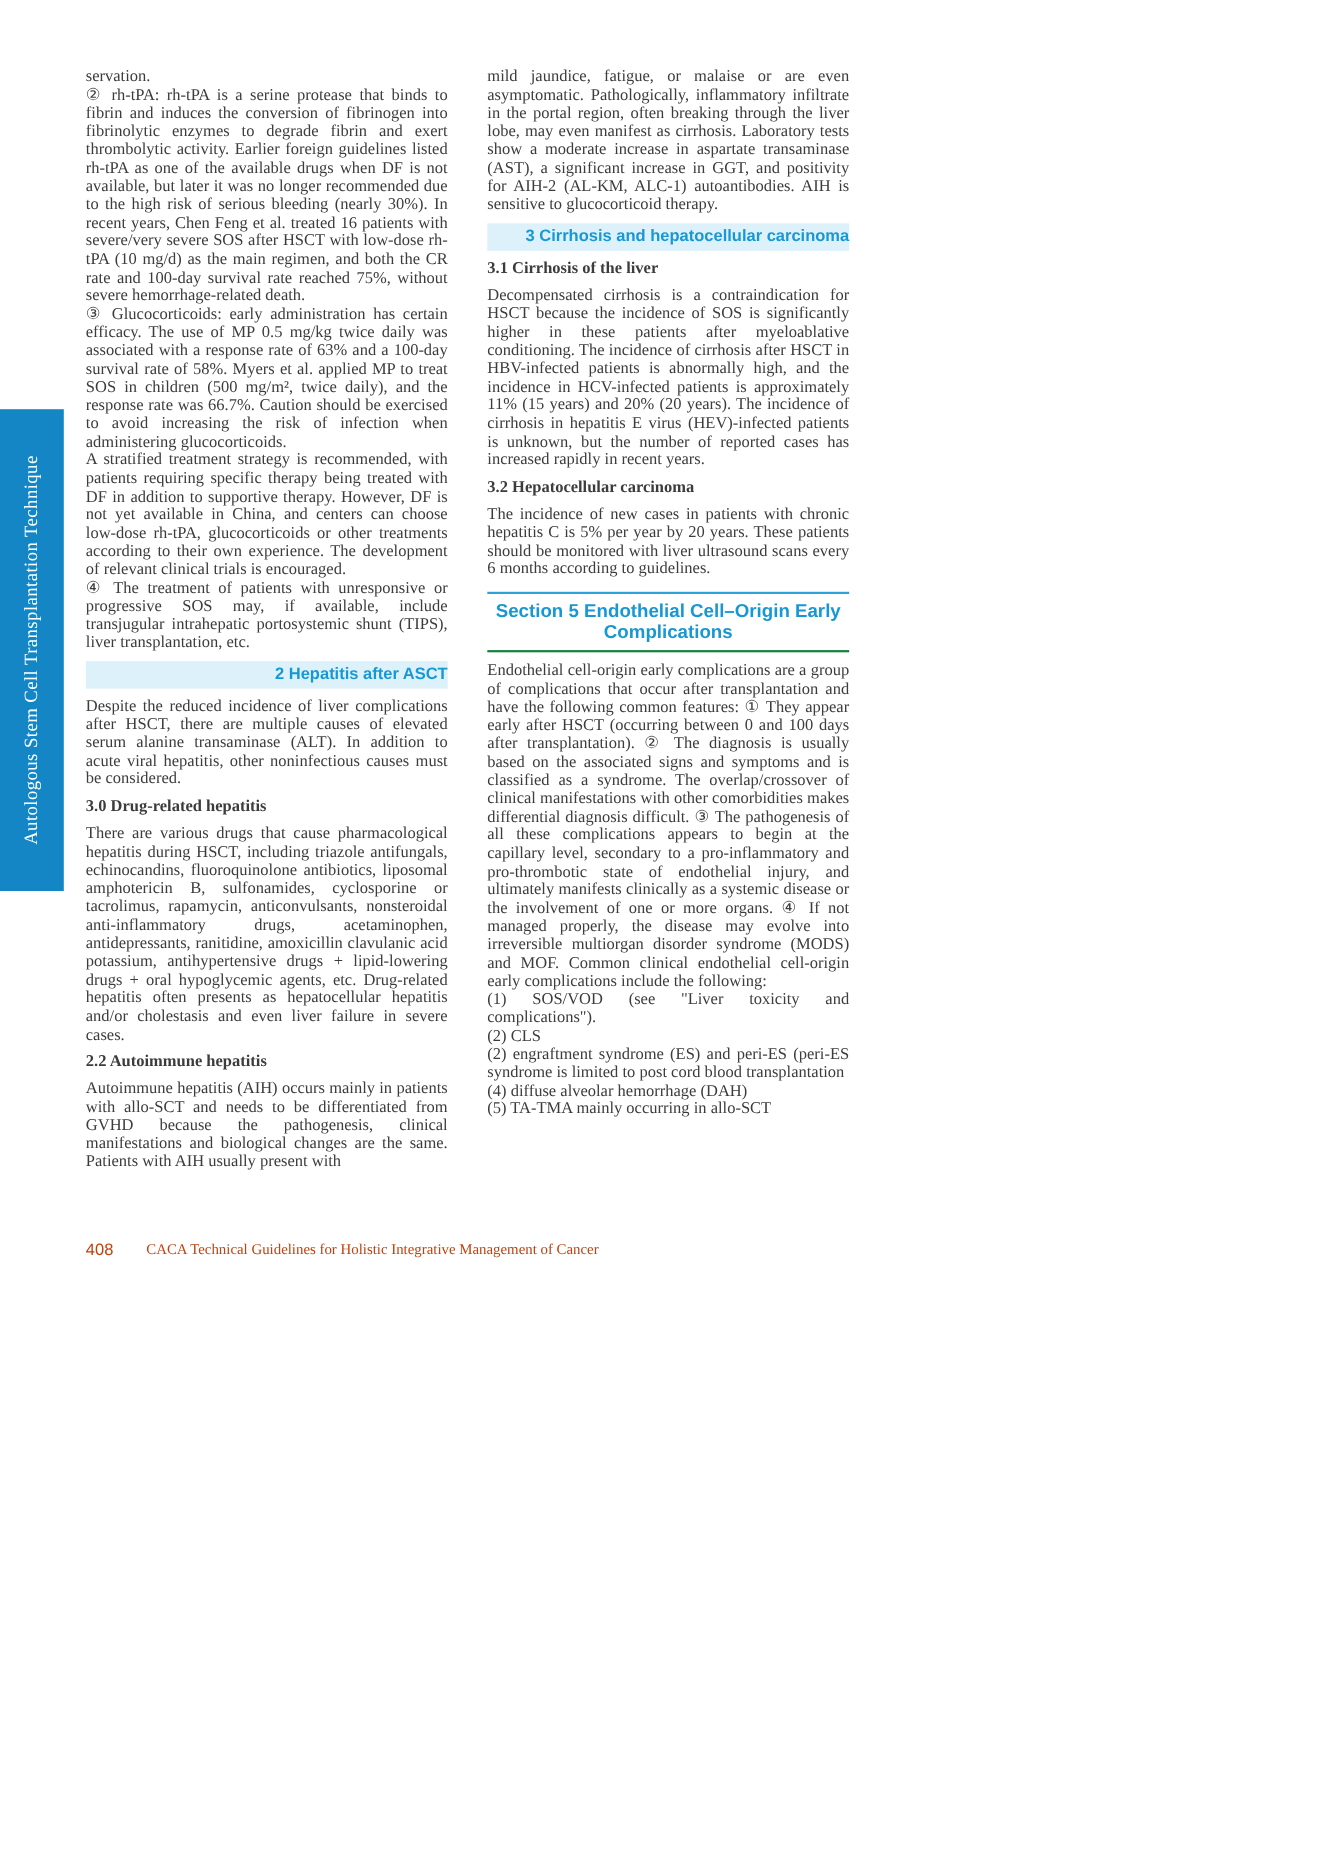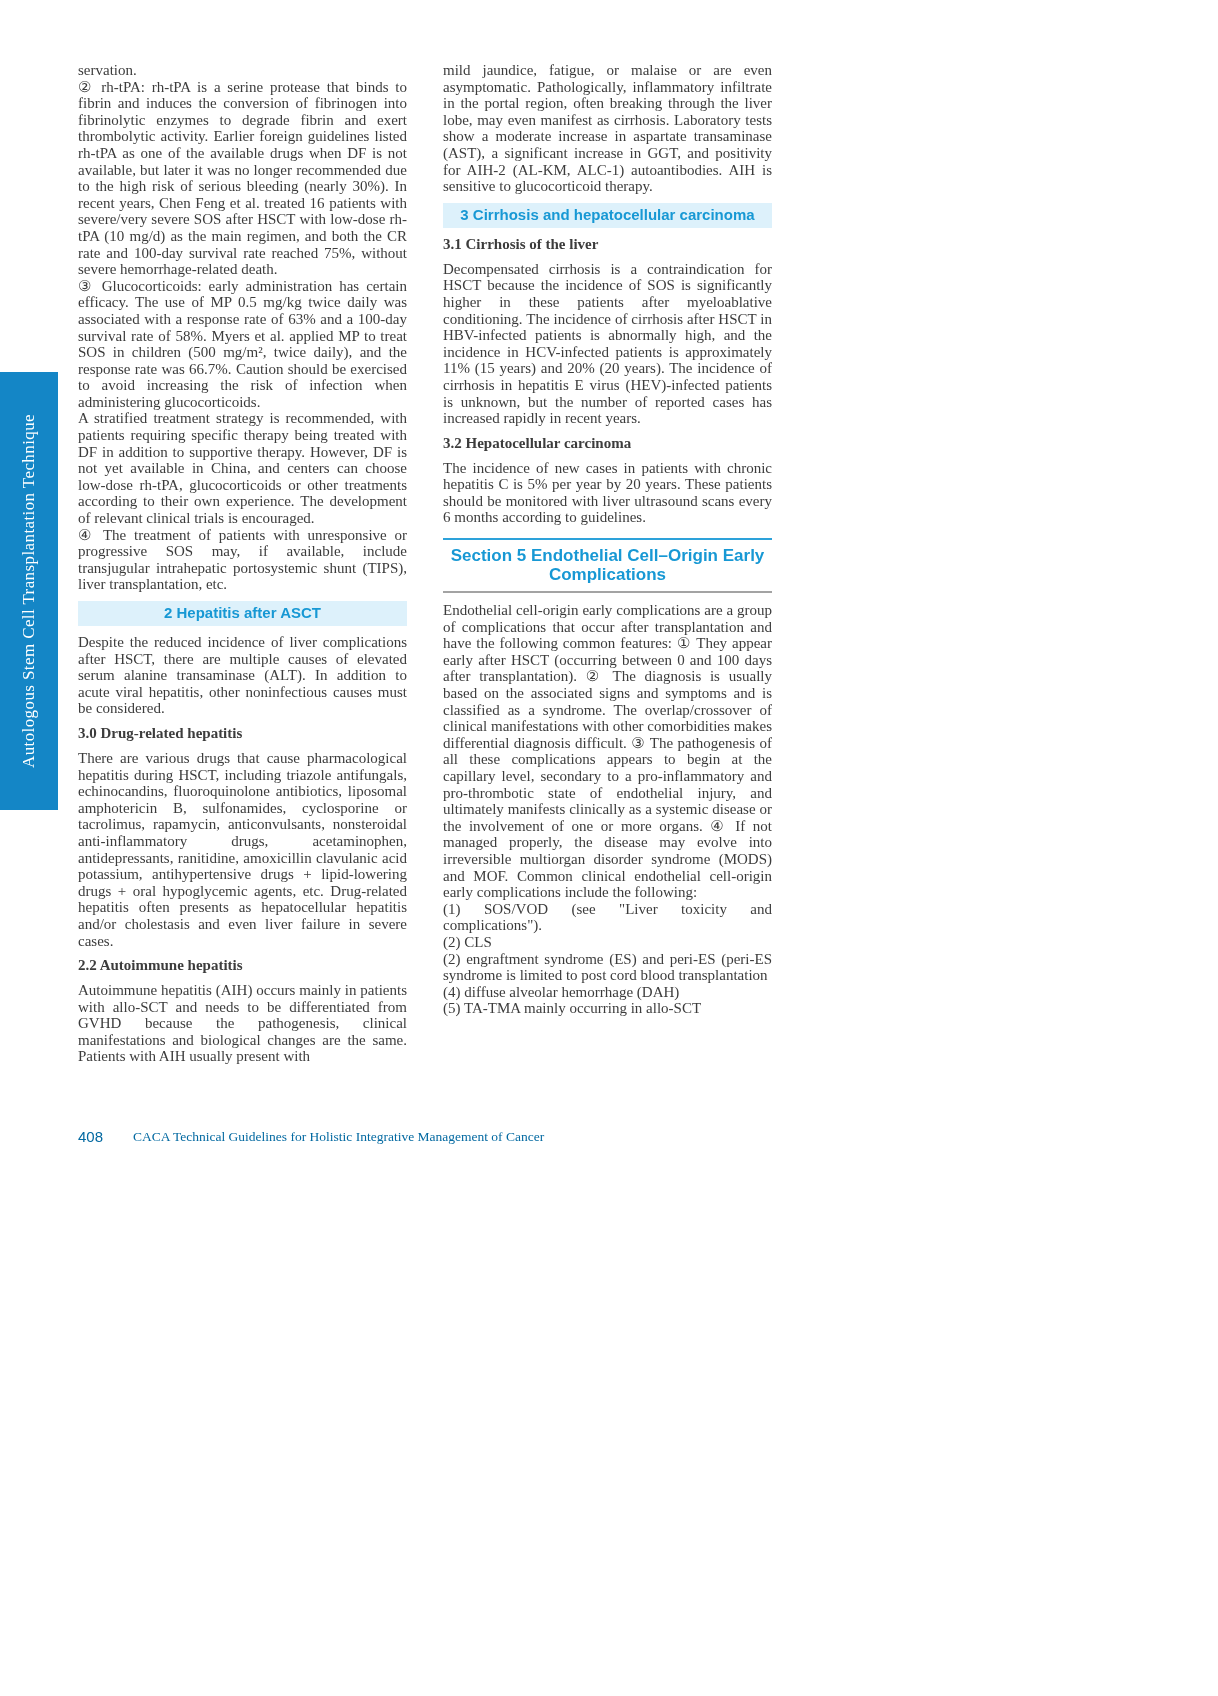--- a/index.html
+++ b/index.html
@@ -49,53 +49,53 @@
 
   .band {
     margin: 8px 0 8px;
     padding: 4px 0 5px;
     background: #ddf1fb;
     color: #1798d4;
     font-family: "Liberation Sans", "DejaVu Sans", sans-serif;
     font-weight: bold;
     font-size: 15px;
     line-height: 16px;
-    text-align: center;
+    text-align: right;
   }
 
   .sub {
     margin: 8px 0 8px;
     font-weight: bold;
     font-size: 15px;
     line-height: 17px;
     text-align: left;
     color: #3c3c3c;
   }
 
   .bigsection {
     margin: 12px 0 9px;
     padding: 6px 4px 7px;
     border-top: 2px solid #2da2da;
-    border-bottom: 2px solid #a3a3a3;
+    border-bottom: 2px solid #15803d;
     color: #1798d4;
     font-family: "Liberation Sans", "DejaVu Sans", sans-serif;
     font-weight: bold;
     font-size: 17px;
     line-height: 19px;
     text-align: center;
   }
 
   
   .footer {
     position: absolute;
     left: 78px; top: 1128px;
     width: 694px;
     display: flex;
-    align-items: center;
-    color: #0369a1;
+    align-items: flex-start;
+    color: #c2410c;
   }
   .page-number {
     font-family: "Liberation Sans", "DejaVu Sans", sans-serif;
     font-size: 15px;
   }
   .book-title {
     margin-left: 30px;
     font-size: 13.5px;
   }
 </style>

